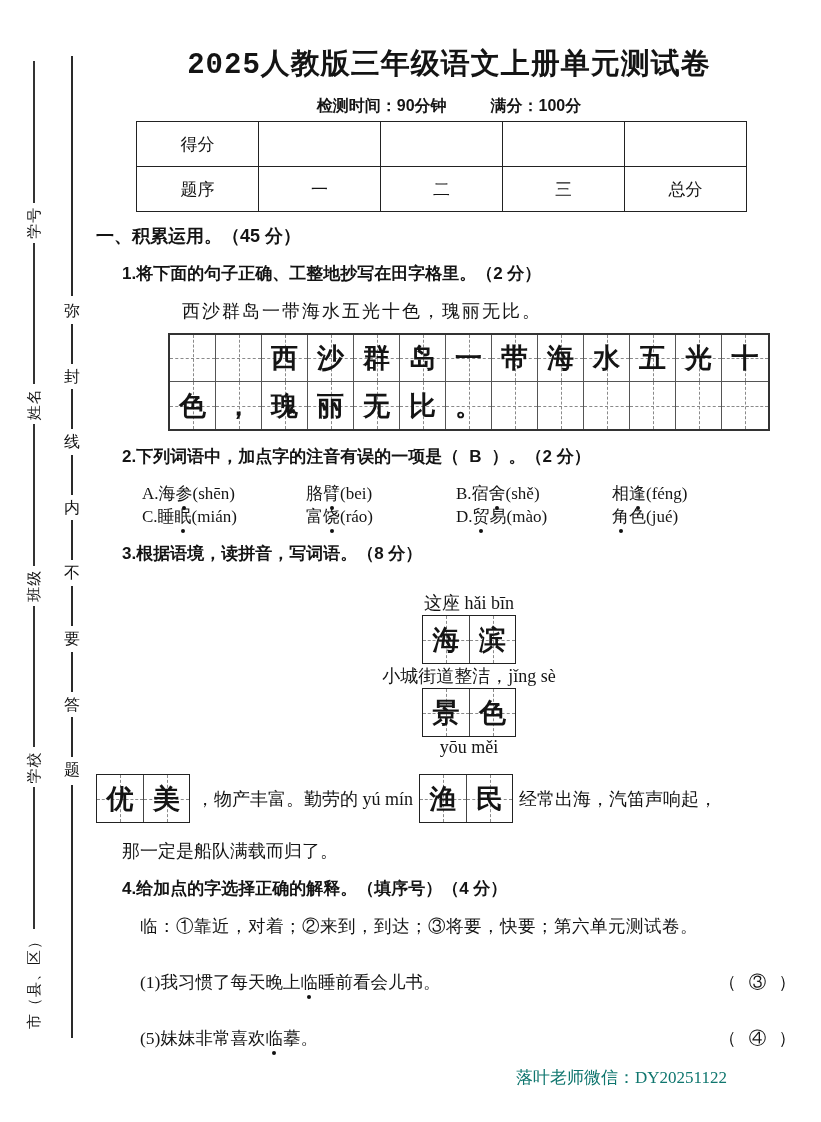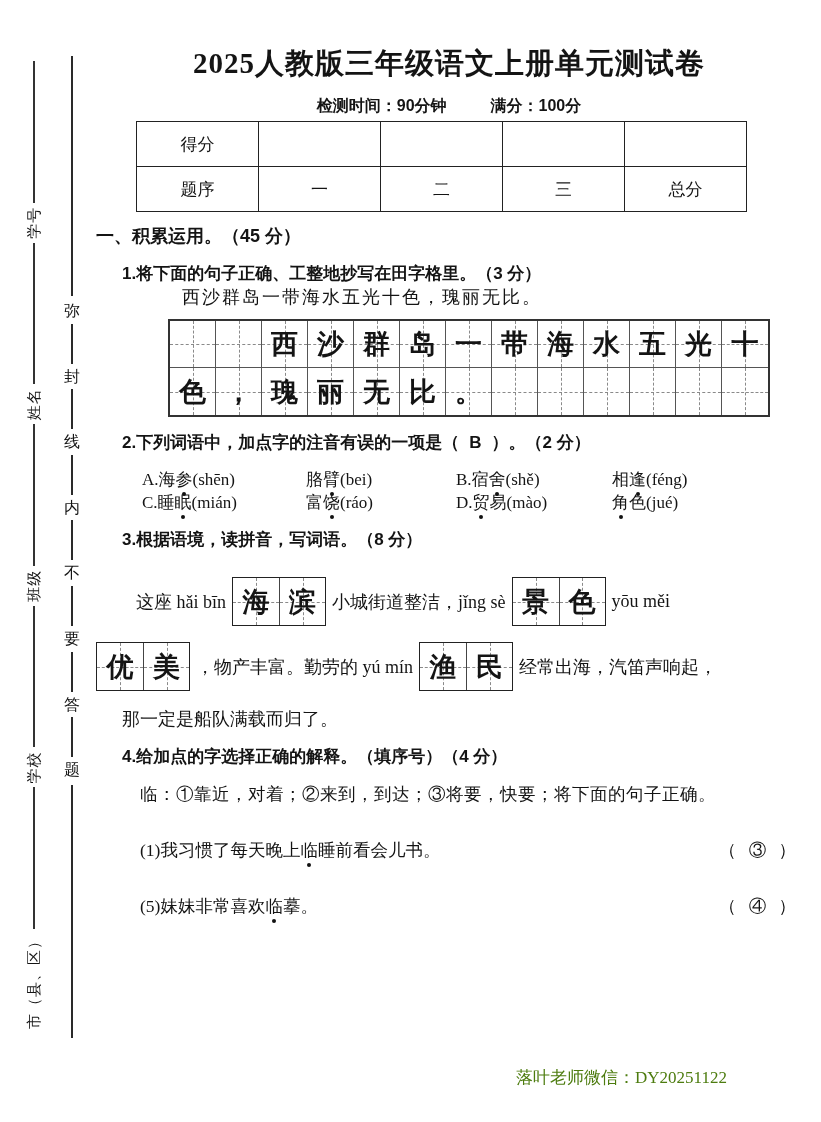--- a/index.html
+++ b/index.html
@@ -16,37 +16,37 @@
   .seal{position:absolute;left:63px;top:56px;height:982px;width:18px;
         display:flex;flex-direction:column;align-items:center;}
   .seal .solid{width:2px;background:#2a2a2a;}
   .seal .solid.top{height:240px;margin-bottom:6px;}
   .seal .solid.bottom{flex:1 1 auto;margin-top:6px;}
   .seal .dash{width:2px;height:40px;background:#2a2a2a;margin:4px 0;}
   .seal .schar{font-size:16px;line-height:1.1;}
 
   
   .content{position:absolute;left:96px;top:44px;width:706px;}
-  .title{font-family:Liberation Serif, serif;font-weight:bold;
+  .title{font-family:Liberation Mono, monospace;font-weight:bold;
          font-size:29px;text-align:center;margin:0 0 12px 0;letter-spacing:1px;}
   .subtitle{font-family:"Liberation Sans","DejaVu Sans",sans-serif;font-weight:bold;
             font-size:21px;text-align:center;margin:0 0 18px 0;letter-spacing:1px;}
   .examinfo{font-family:"Liberation Sans","DejaVu Sans",sans-serif;font-weight:bold;
             font-size:16px;text-align:center;margin:0 0 4px 0;}
   .examinfo .gap{display:inline-block;width:44px;}
 
   table.score{border-collapse:collapse;margin:2px 0 0 40px;}
   table.score td{border:1.6px solid #222;width:119px;height:42px;
                  text-align:center;font-size:17px;}
 
   .sec-head{font-family:"Liberation Sans","DejaVu Sans",sans-serif;font-weight:bold;
             font-size:18px;margin-top:12px;}
   .q-head{font-family:"Liberation Sans","DejaVu Sans",sans-serif;font-weight:bold;
           font-size:17px;margin-top:14px;padding-left:26px;}
-  .q1-sentence{font-size:18px;padding-left:86px;letter-spacing:2px;}
+  .q1-sentence{font-size:18px;margin-top:14px;padding-left:86px;letter-spacing:2px;}
 
   
   .tzg{display:grid;grid-template-columns:repeat(13,46px);border:2px solid #333;
        width:598px;margin:10px 0 0 72px;background:#fff;}
   .tcell{position:relative;width:46px;height:47px;border-right:1px solid #555;
          border-bottom:1px solid #555;box-sizing:border-box;}
   .tzg .tcell:nth-child(13n){border-right:none;}
   .tzg .tcell:nth-child(n+14){border-bottom:none;}
   .tcell .dh{position:absolute;left:0;right:0;top:50%;border-top:1px dashed #8a8a8a;}
   .tcell .dv{position:absolute;top:0;bottom:0;left:50%;border-left:1px dashed #8a8a8a;}
@@ -57,35 +57,35 @@
   .ansB{font-weight:bold;font-family:"Liberation Sans","DejaVu Sans",sans-serif;
         padding:0 10px;}
   .opts{display:grid;grid-template-columns:164px 150px 156px auto;
         margin:14px 0 0 46px;font-size:17px;}
   .dt{position:relative;}
   .dt::after{content:"";position:absolute;left:50%;bottom:-7px;transform:translateX(-50%);
              width:4px;height:4px;border-radius:50%;background:#111;}
 
   
   .q3line{display:flex;align-items:center;font-size:18px;margin-top:16px;}
-  .q3line.first{margin-top:26px;padding-left:40px;}
+  .q3line.first{margin-top:26px;padding-left:40px;flex-direction:column;}
   .q3line .txt{white-space:pre;}
   .abox{display:flex;border:1.6px solid #222;margin:0 6px;}
   .bcell{position:relative;width:46px;height:47px;box-sizing:border-box;}
   .bcell + .bcell{border-left:1px solid #444;}
   .bcell .dh{position:absolute;left:0;right:0;top:50%;border-top:1px dashed #8a8a8a;}
   .bcell .dv{position:absolute;top:0;bottom:0;left:50%;border-left:1px dashed #8a8a8a;}
 
   
   .q4defs{font-size:17.5px;margin-top:14px;padding-left:44px;letter-spacing:0.5px;}
   .q4item{display:flex;justify-content:space-between;align-items:center;
           font-size:17.5px;margin-top:32px;padding-left:44px;}
   .q4item .ans{margin-right:2px;letter-spacing:4px;}
 
-  .footer-note{position:absolute;left:516px;top:1066px;font-size:17px;color:#4d7c0f;}
+  .footer-note{position:absolute;left:516px;top:1066px;font-size:17px;color:#0f766e;}
 </style>
 </head>
 <body>
 
 <div class="page">
 
   <div class="stu-labels">
     <span>市（县、区）</span>
     <i class="blank"></i>
     <span>学校</span>
@@ -140,21 +140,21 @@
         <td>一</td>
         <td>二</td>
         <td>三</td>
         <td>总分</td>
       </tr>
     </tbody>
       </table>
 
     <div class="sec-head">一、积累运用。（45 分）</div>
 
-    <div class="q-head">1.将下面的句子正确、工整地抄写在田字格里。（3 分）</div>
+    <div class="q-head">1.将下面的句子正确、工整地抄写在田字格里。（2 分）</div>
     <div class="q1-sentence">西沙群岛一带海水五光十色，瑰丽无比。</div>
 
     <div class="tzg">
       <div class="tcell">
           <i class="dh"></i>
           <i class="dv"></i>
           <b class="hw"></b>
         </div>
       <div class="tcell">
           <i class="dh"></i>
@@ -357,21 +357,21 @@
           </span>
       </span>
       <span class="txt">经常出海，汽笛声响起，</span>
     </div>
 
     <div class="q3line" style="padding-left:26px;">
       <span class="txt">那一定是船队满载而归了。</span>
     </div>
 
     <div class="q-head">4.给加点的字选择正确的解释。（填序号）（4 分）</div>
-    <div class="q4defs">临：①靠近，对着；②来到，到达；③将要，快要；将下面的句子正确。</div>
+    <div class="q4defs">临：①靠近，对着；②来到，到达；③将要，快要；第六单元测试卷。</div>
 
     <div class="q4item">
       <span><span>(1)我习惯了每天晚上</span><span class="dt">临</span><span>睡前看会儿书。</span></span>
       <span class="ans">（ ③ ）</span>
     </div>
     <div class="q4item">
       <span><span>(5)妹妹非常喜欢</span><span class="dt">临</span><span>摹。</span></span>
       <span class="ans">（ ④ ）</span>
     </div>
 

